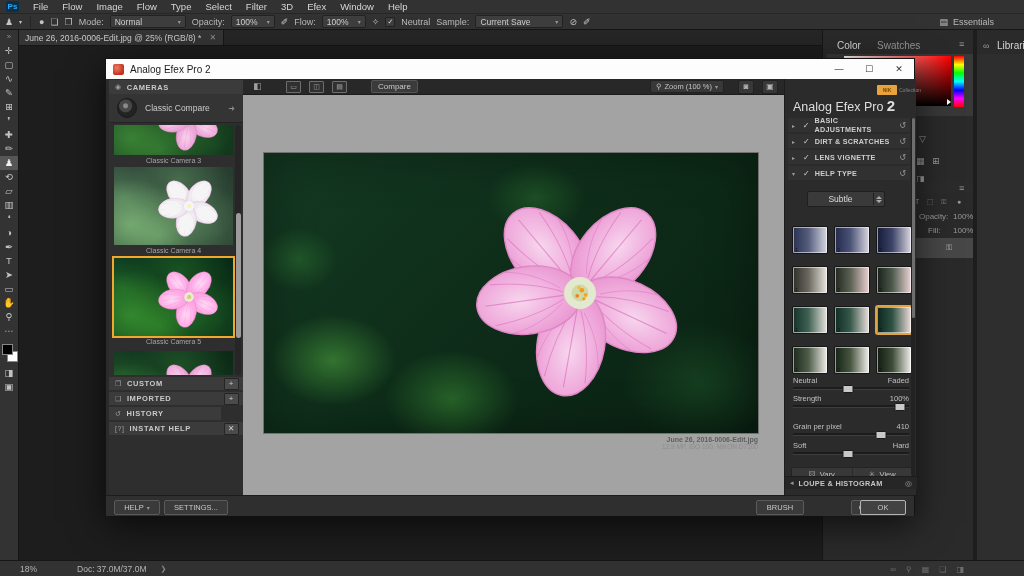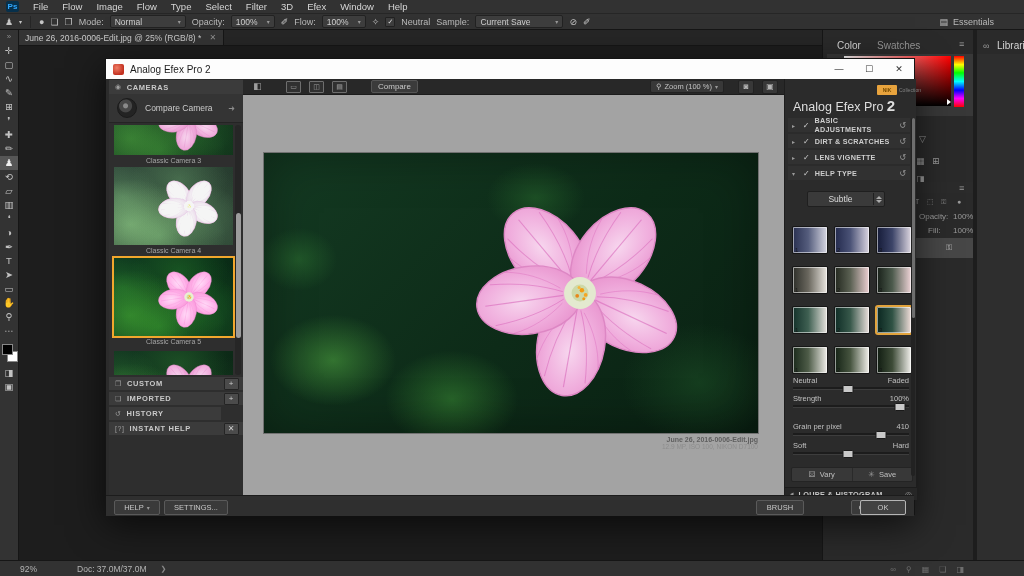--- a/index.html
+++ b/index.html
@@ -309,21 +309,21 @@
       <span class="abs" style="left:123px;top:5px;font-size:8px;color:#ccc">⚿</span>
     </div>
 
     <div class="abs" style="left:150px;top:0;width:4px;height:530px;background:#1d1d1d"></div>
     <span class="abs dockicon" style="left:160px;top:11px">∞</span>
     <span class="abs ptab" style="left:174px;top:10px">Libraries</span>
     <div class="abs" style="left:154px;top:24px;width:48px;height:506px;background:#2e2e2e"></div>
   </div>
 
   <div class="abs statusbar">
-    <span style="margin-left:20px">92%</span>
+    <span style="margin-left:20px">18%</span>
     <span style="margin-left:40px">Doc: 37.0M/37.0M</span>
     <span style="margin-left:14px;color:#8a8a8a;font-size:7px">❯</span>
     <span style="margin-left:auto;margin-right:60px;display:flex;gap:10px;color:#6d6d6d;font-size:8px">
       <span>∞</span>
       <span>⚲</span>
       <span>▦</span>
       <span>❏</span>
       <span>◨</span>
     </span>
   </div>
@@ -341,21 +341,21 @@
     </div>
 
     <div class="abs hdr" style="left:3px;top:21px;width:134px;height:14px">
       <span class="hicon">◉</span>
       <span>CAMERAS</span>
     </div>
 
     <div class="abs" style="left:3px;top:35px;width:134px;height:401px;background:#2e2e2e">
       <div class="abs selrow" style="left:0;top:0;width:134px;height:28px">
         <span class="lenscirc"></span>
-        <span style="font-size:8.5px;color:#cccccc">Compare Camera</span>
+        <span style="font-size:8.5px;color:#cccccc">Classic Compare</span>
         <span style="margin-left:auto;margin-right:8px;color:#8d8d8d;font-size:8px">➜</span>
       </div>
 
       <div class="thumb" style="top:31px">
         <div class="timg" style="height:30px">
           <div class="bokeh abs" style="left:0;top:-44px;width:119px;height:78px">
             <svg class="fwrap" style="left:63%;top:50%;width:62px;height:62px" viewBox="-112 -112 224 224">
                 <use href="#flower"></use>
               </svg>
           </div>
@@ -558,25 +558,25 @@
         </div>
       </div>
 
       <div class="varysave" style="top:388px">
         <div class="vshalf">
           <span class="ic">⚄</span>
           <span>Vary</span>
         </div>
         <div class="vshalf">
           <span class="ic">✳</span>
-          <span>Save</span>
-        </div>
-      </div>
-
-      <div class="loupe" style="top:408px">
+          <span>View</span>
+        </div>
+      </div>
+
+      <div class="loupe" style="top:397px">
         <span style="color:#999;font-size:7px">◂</span>
         <span class="lb">LOUPE &amp; HISTOGRAM</span>
         <span style="margin-left:auto;margin-right:5px;color:#9a9a9a;font-size:8px">◎</span>
       </div>
 
       <div class="abs scroll" style="left:126px;top:39px;width:4px;height:358px;background:#222">
         <div class="scrollthumb" style="left:0.5px;top:0;width:3px;height:200px;background:#6e6e6e"></div>
       </div>
     </div>
 

